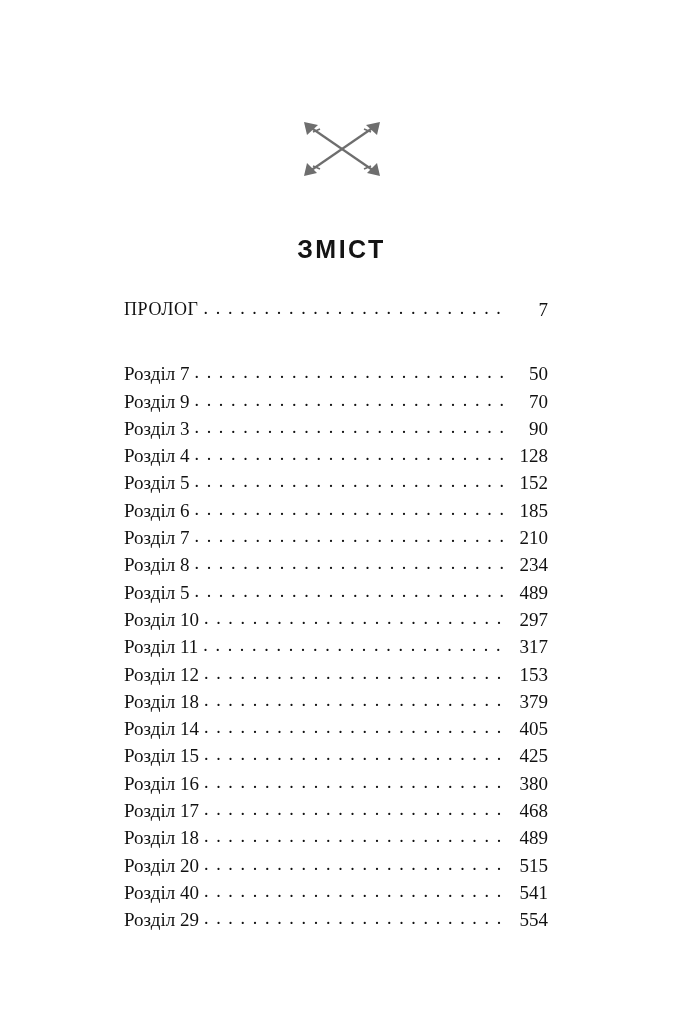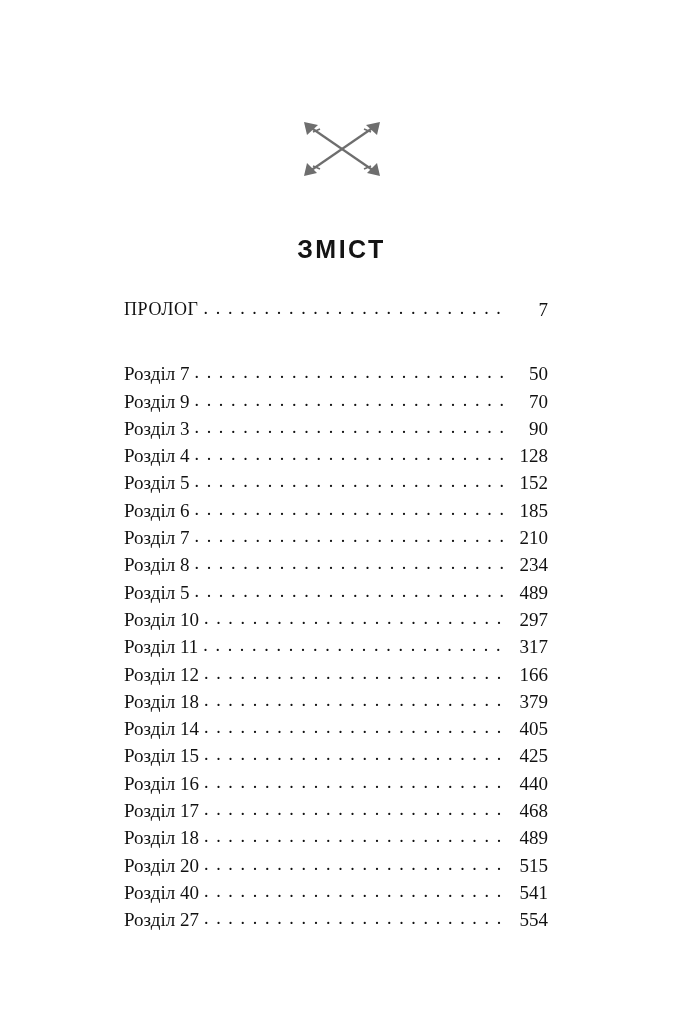--- a/index.html
+++ b/index.html
@@ -197,41 +197,41 @@
           <span class="page-num">297</span>
         </div>
         <div class="toc-row">
           <span class="label">Розділ 11</span>
           <span class="leader">. . . . . . . . . . . . . . . . . . . . . . . . . . . . . . . . . . . . . . . . . . . . . . . . . . . . . . . . . . . . . . . . . . . . . . . . . . . . . . . . . . . . . . . . . . . . . . . . . . . . . . . . . . . . . . . . . . . . . . . </span>
           <span class="page-num">317</span>
         </div>
         <div class="toc-row">
           <span class="label">Розділ 12</span>
           <span class="leader">. . . . . . . . . . . . . . . . . . . . . . . . . . . . . . . . . . . . . . . . . . . . . . . . . . . . . . . . . . . . . . . . . . . . . . . . . . . . . . . . . . . . . . . . . . . . . . . . . . . . . . . . . . . . . . . . . . . . . . . </span>
-          <span class="page-num">166</span>
+          <span class="page-num">153</span>
         </div>
         <div class="toc-row">
           <span class="label">Розділ 18</span>
           <span class="leader">. . . . . . . . . . . . . . . . . . . . . . . . . . . . . . . . . . . . . . . . . . . . . . . . . . . . . . . . . . . . . . . . . . . . . . . . . . . . . . . . . . . . . . . . . . . . . . . . . . . . . . . . . . . . . . . . . . . . . . . </span>
           <span class="page-num">379</span>
         </div>
         <div class="toc-row">
           <span class="label">Розділ 14</span>
           <span class="leader">. . . . . . . . . . . . . . . . . . . . . . . . . . . . . . . . . . . . . . . . . . . . . . . . . . . . . . . . . . . . . . . . . . . . . . . . . . . . . . . . . . . . . . . . . . . . . . . . . . . . . . . . . . . . . . . . . . . . . . . </span>
           <span class="page-num">405</span>
         </div>
         <div class="toc-row">
           <span class="label">Розділ 15</span>
           <span class="leader">. . . . . . . . . . . . . . . . . . . . . . . . . . . . . . . . . . . . . . . . . . . . . . . . . . . . . . . . . . . . . . . . . . . . . . . . . . . . . . . . . . . . . . . . . . . . . . . . . . . . . . . . . . . . . . . . . . . . . . . </span>
           <span class="page-num">425</span>
         </div>
         <div class="toc-row">
           <span class="label">Розділ 16</span>
           <span class="leader">. . . . . . . . . . . . . . . . . . . . . . . . . . . . . . . . . . . . . . . . . . . . . . . . . . . . . . . . . . . . . . . . . . . . . . . . . . . . . . . . . . . . . . . . . . . . . . . . . . . . . . . . . . . . . . . . . . . . . . . </span>
-          <span class="page-num">440</span>
+          <span class="page-num">380</span>
         </div>
         <div class="toc-row">
           <span class="label">Розділ 17</span>
           <span class="leader">. . . . . . . . . . . . . . . . . . . . . . . . . . . . . . . . . . . . . . . . . . . . . . . . . . . . . . . . . . . . . . . . . . . . . . . . . . . . . . . . . . . . . . . . . . . . . . . . . . . . . . . . . . . . . . . . . . . . . . . </span>
           <span class="page-num">468</span>
         </div>
         <div class="toc-row">
           <span class="label">Розділ 18</span>
           <span class="leader">. . . . . . . . . . . . . . . . . . . . . . . . . . . . . . . . . . . . . . . . . . . . . . . . . . . . . . . . . . . . . . . . . . . . . . . . . . . . . . . . . . . . . . . . . . . . . . . . . . . . . . . . . . . . . . . . . . . . . . . </span>
           <span class="page-num">489</span>
@@ -240,20 +240,20 @@
           <span class="label">Розділ 20</span>
           <span class="leader">. . . . . . . . . . . . . . . . . . . . . . . . . . . . . . . . . . . . . . . . . . . . . . . . . . . . . . . . . . . . . . . . . . . . . . . . . . . . . . . . . . . . . . . . . . . . . . . . . . . . . . . . . . . . . . . . . . . . . . . </span>
           <span class="page-num">515</span>
         </div>
         <div class="toc-row">
           <span class="label">Розділ 40</span>
           <span class="leader">. . . . . . . . . . . . . . . . . . . . . . . . . . . . . . . . . . . . . . . . . . . . . . . . . . . . . . . . . . . . . . . . . . . . . . . . . . . . . . . . . . . . . . . . . . . . . . . . . . . . . . . . . . . . . . . . . . . . . . . </span>
           <span class="page-num">541</span>
         </div>
         <div class="toc-row">
-          <span class="label">Розділ 27</span>
+          <span class="label">Розділ 29</span>
           <span class="leader">. . . . . . . . . . . . . . . . . . . . . . . . . . . . . . . . . . . . . . . . . . . . . . . . . . . . . . . . . . . . . . . . . . . . . . . . . . . . . . . . . . . . . . . . . . . . . . . . . . . . . . . . . . . . . . . . . . . . . . . </span>
           <span class="page-num">554</span>
         </div>
       </div>
   </div>
 
 </div>
 
 </body></html>

